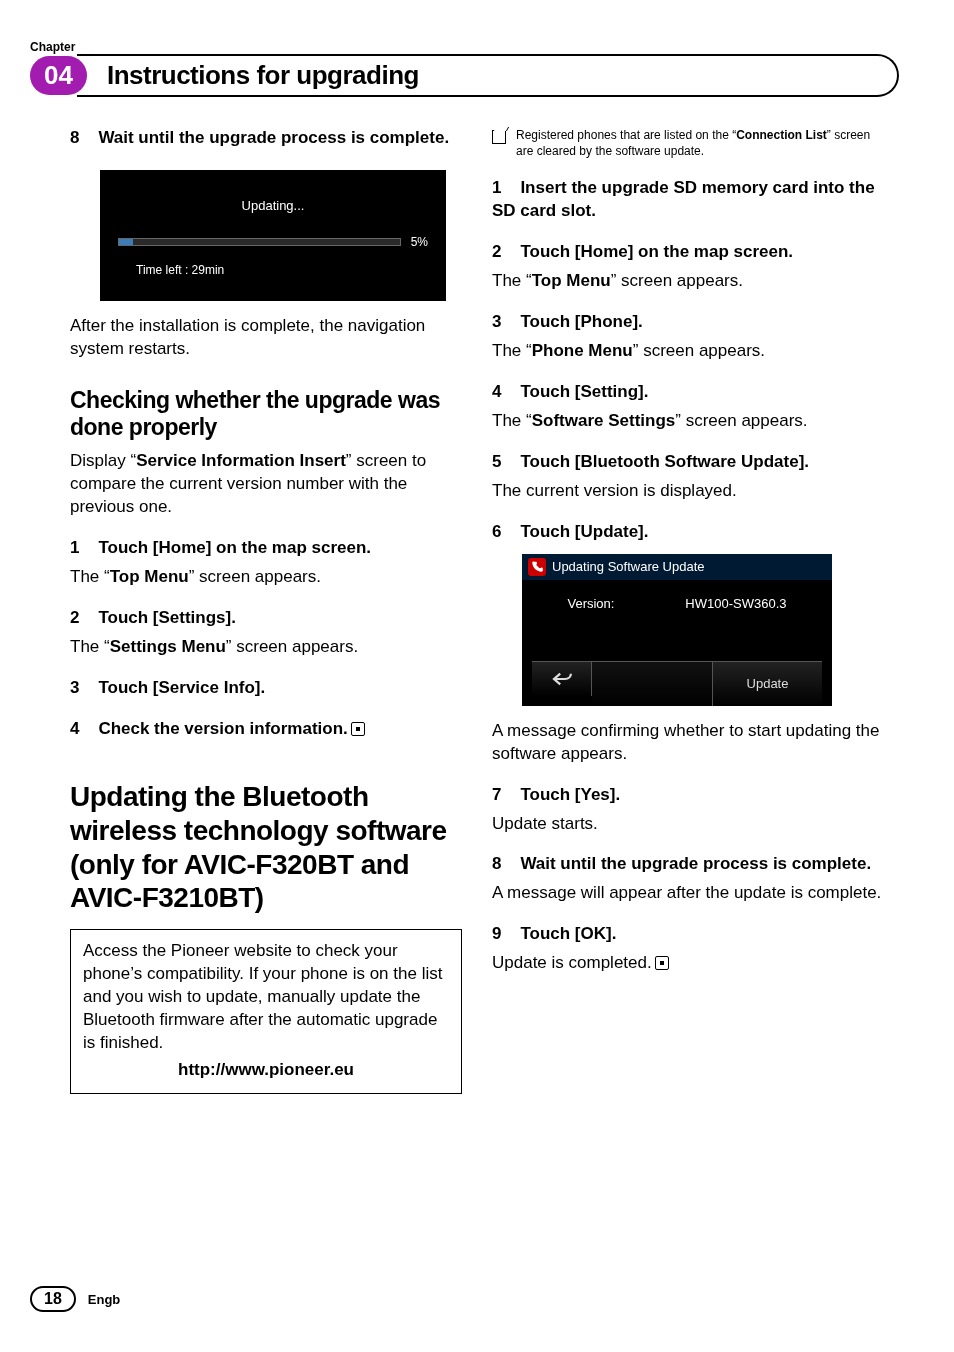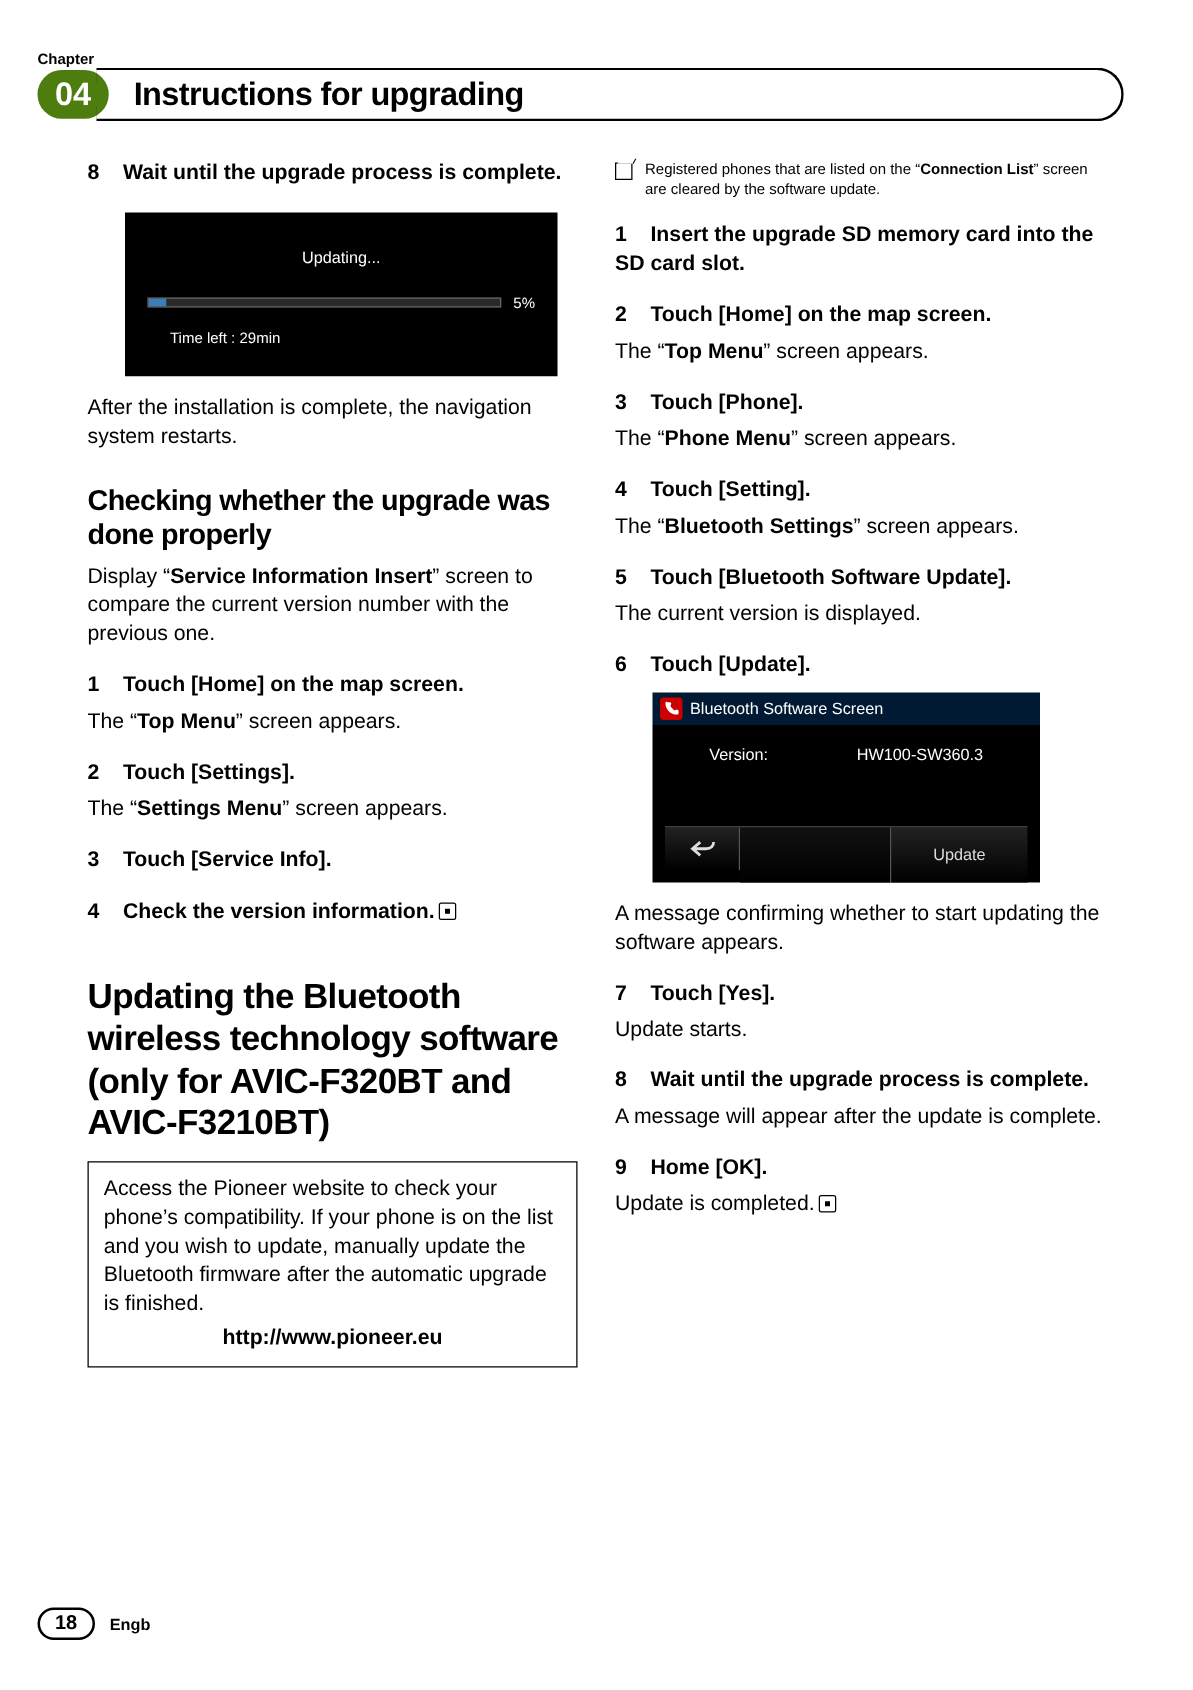--- a/index.html
+++ b/index.html
@@ -20,21 +20,21 @@
     margin-left: -40px;
   }
   .header-bar {
     display: flex;
     align-items: center;
     margin-bottom: 30px;
     margin-left: -40px;
     margin-right: -15px;
   }
   .chapter-pill {
-    background: #4d7c0f;
+    background: #a21caf;
     color: #fff;
     font-weight: bold;
     font-size: 26px;
     border-radius: 999px;
     padding: 4px 14px;
     margin-right: 10px;
     min-width: 50px;
     text-align: center;
   }
   .chapter-title-wrap {
@@ -281,37 +281,37 @@
       <div class="spacer-v"></div>
       <div class="plain"><b><span>2</span>&nbsp;&nbsp;&nbsp;&nbsp;<span>Touch [Home] on the map screen.</span></b></div>
       <div class="plain"><span>The “</span><b>Top Menu</b><span>” screen appears.</span></div>
 
       <div class="spacer-v"></div>
       <div class="plain"><b><span>3</span>&nbsp;&nbsp;&nbsp;&nbsp;<span>Touch [Phone].</span></b></div>
       <div class="plain"><span>The “</span><b>Phone Menu</b><span>” screen appears.</span></div>
 
       <div class="spacer-v"></div>
       <div class="plain"><b><span>4</span>&nbsp;&nbsp;&nbsp;&nbsp;<span>Touch [Setting].</span></b></div>
-      <div class="plain"><span>The “</span><b>Bluetooth Settings</b><span>” screen appears.</span></div>
+      <div class="plain"><span>The “</span><b>Software Settings</b><span>” screen appears.</span></div>
 
       <div class="spacer-v"></div>
       <div class="plain"><b><span>5</span>&nbsp;&nbsp;&nbsp;&nbsp;<span>Touch [Bluetooth Software Update].</span></b></div>
       <div class="plain">The current version is displayed.</div>
 
       <div class="spacer-v"></div>
       <div class="plain"><b><span>6</span>&nbsp;&nbsp;&nbsp;&nbsp;<span>Touch [Update].</span></b></div>
 
       <div class="shot-bt">
         <div class="title-row">
           <div class="icon">
             <svg width="14" height="14" viewBox="0 0 24 24">
                 <path fill="#fff" d="M6 2c-1 0-2 1-2 2 0 9 7 16 16 16 1 0 2-1 2-2v-3c0-1-1-2-2-2l-3 1c-1 0-1 0-2-1l-3-3c-1-1-1-1-1-2l1-3c0-1-1-2-2-2H6z"></path>
               </svg>
           </div>
-          <div>Bluetooth Software Screen</div>
+          <div>Updating Software Update</div>
         </div>
         <div class="body">
           <div class="row1">
             <div>Version:</div>
             <div>HW100-SW360.3</div>
           </div>
           <div class="bottom">
             <div class="back-btn">
               <svg width="22" height="16" viewBox="0 0 24 18">
                   <path fill="none" stroke="#ddd" stroke-width="2.5" d="M10 3 L3 9 L10 15 M3 9 H15 C20 9 22 6 22 3"></path>
@@ -327,21 +327,21 @@
 
       <div class="spacer-v"></div>
       <div class="plain"><b><span>7</span>&nbsp;&nbsp;&nbsp;&nbsp;<span>Touch [Yes].</span></b></div>
       <div class="plain">Update starts.</div>
 
       <div class="spacer-v"></div>
       <div class="plain"><b><span>8</span>&nbsp;&nbsp;&nbsp;&nbsp;<span>Wait until the upgrade process is complete.</span></b></div>
       <div class="plain">A message will appear after the update is complete.</div>
 
       <div class="spacer-v"></div>
-      <div class="plain"><b><span>9</span>&nbsp;&nbsp;&nbsp;&nbsp;<span>Home [OK].</span></b></div>
+      <div class="plain"><b><span>9</span>&nbsp;&nbsp;&nbsp;&nbsp;<span>Touch [OK].</span></b></div>
       <div class="plain"><span>Update is completed.</span><span class="end-icon"></span></div>
 
     </div>
   </div>
 
 </div>
 
 <div class="footer">
   <div class="page-pill">18</div>
   <div class="lang">Engb</div>

